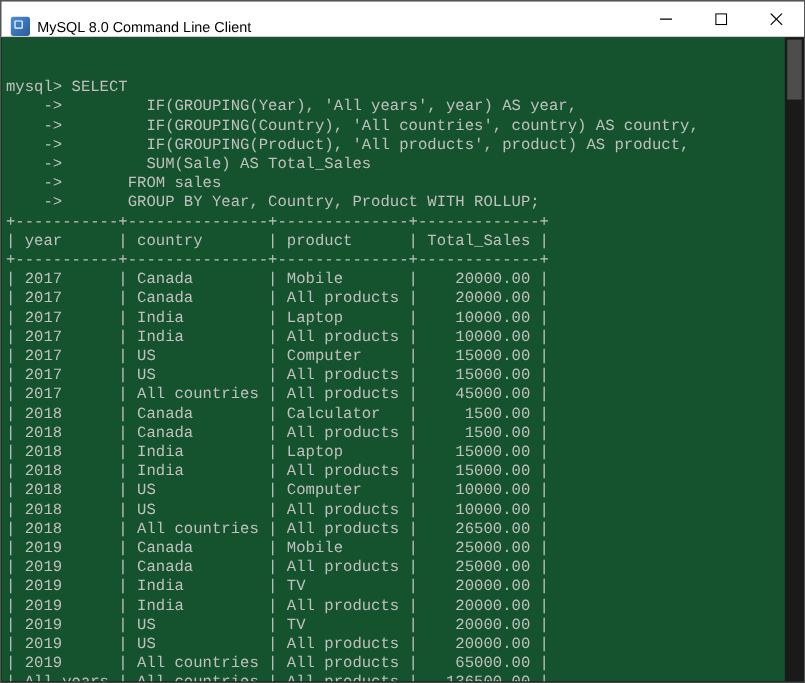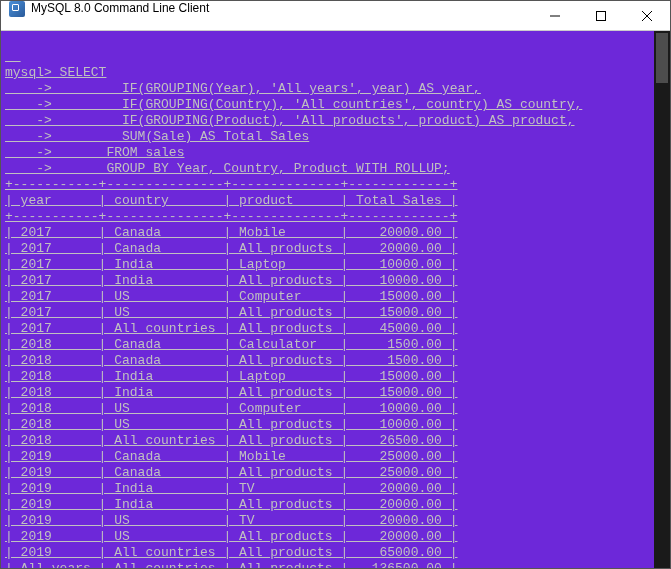--- a/index.html
+++ b/index.html
@@ -9,21 +9,21 @@
       background: #000;
       width: 671px;
       height: 569px;
       overflow: hidden;
       border: 1px solid #555;
     }
     .titlebar {
       background: #fff;
       height: 30px;
       display: flex;
-      align-items: flex-start;
+      align-items: flex-end;
       border-bottom: 1px solid #ccc;
     }
     .titlebar .appicon {
       width: 16px; height: 16px;
       margin: 0 6px 0 8px;
       background: linear-gradient(135deg,#4a90d9,#2a5a9a);
       border-radius: 2px;
       position: relative;
     }
     .titlebar .appicon::after{
@@ -44,29 +44,28 @@
     .winbtn {
       width: 46px;
       display: flex;
       align-items: center;
       justify-content: center;
       font-family: "Segoe UI", sans-serif;
       color: #000;
     }
     .winbtn svg { stroke: #000; stroke-width: 1; fill: none; }
     .terminal {
-      background: #6d28d9;
+      background: #14532d;
       color: #c0c0c0;
       padding: 2px 0 0 4px;
       white-space: pre;
       line-height: 16px;
       height: calc(100% - 30px);
       overflow: hidden;
       position: relative;
-      text-decoration: underline;
     }
     .scrollbar {
       position: absolute;
       right: 0; top: 0;
       width: 16px;
       height: 100%;
       background: #1a1a1a;
     }
     .scrollbar .thumb {
       position: absolute;

